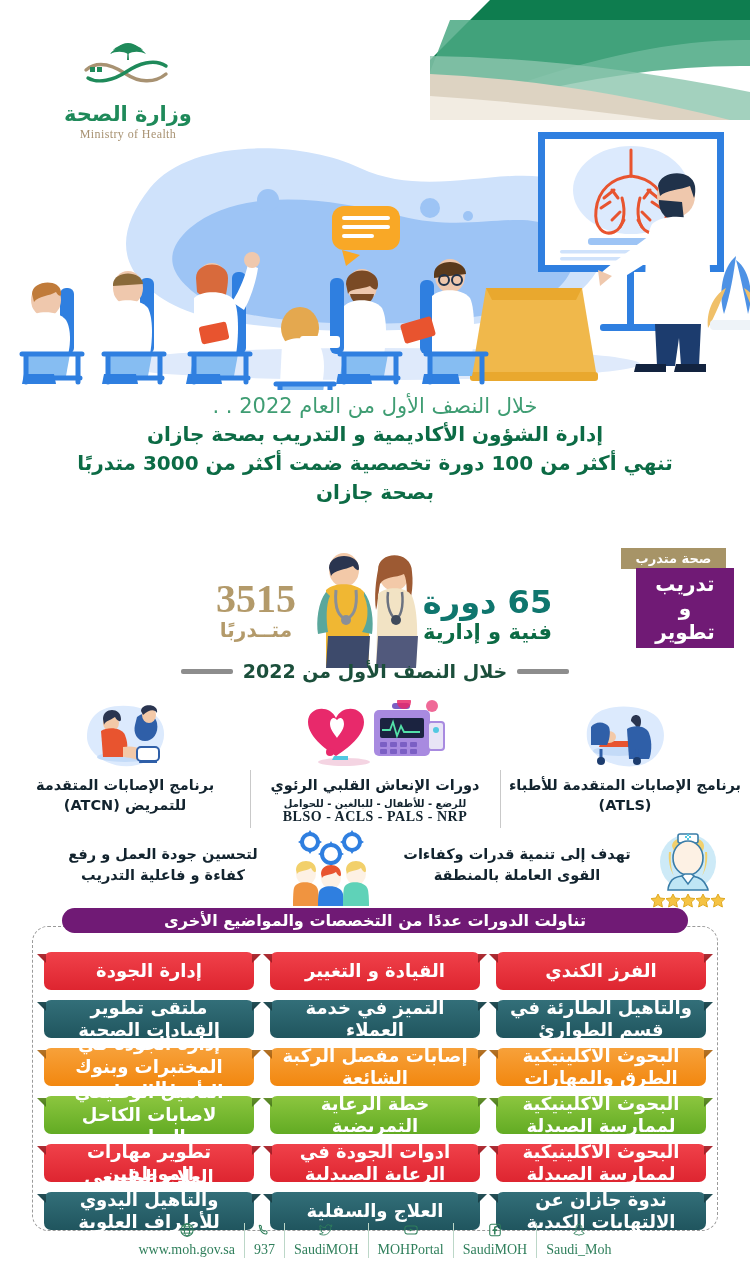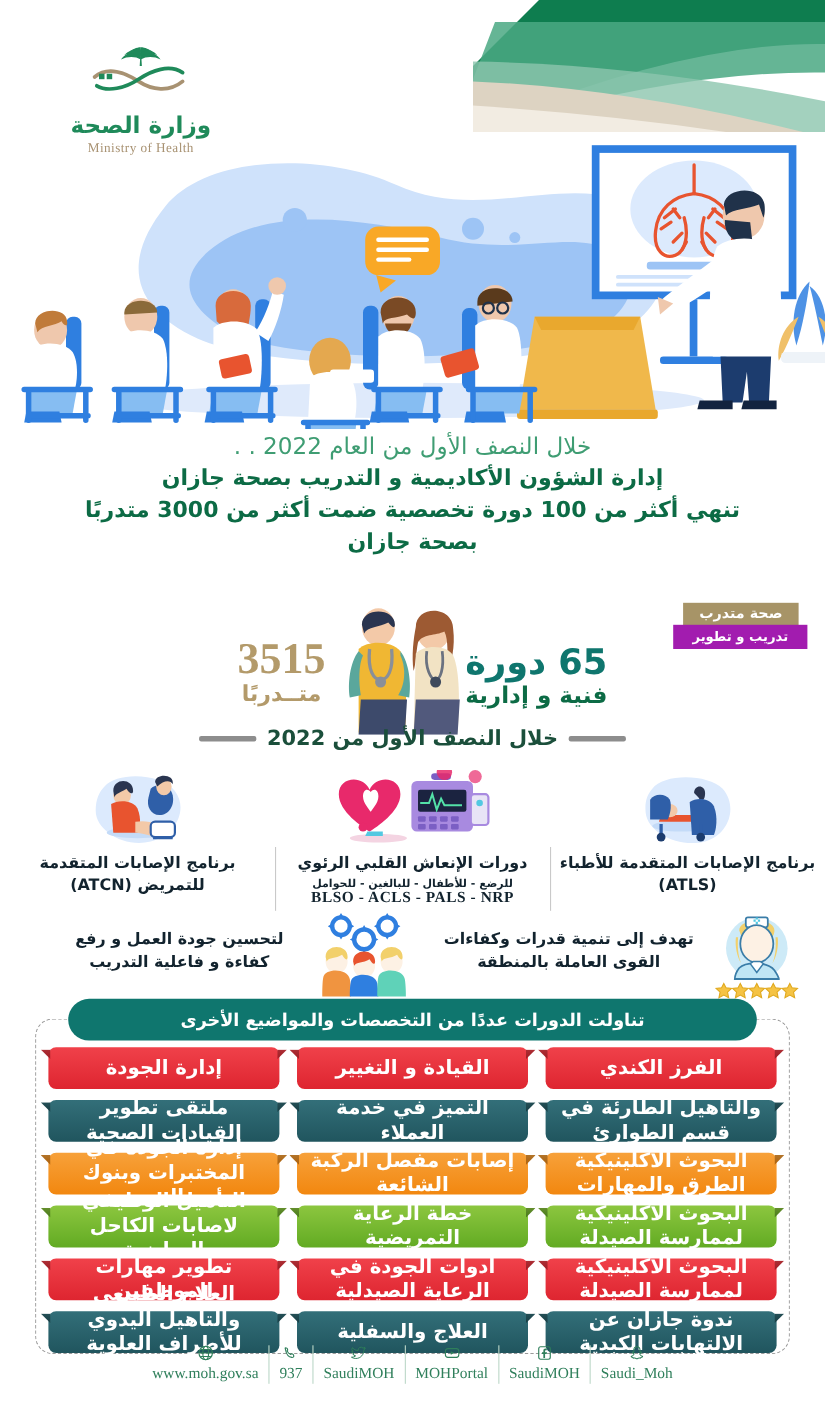--- a/index.html
+++ b/index.html
@@ -27,21 +27,21 @@
   
   .title-block { position:absolute; top:392px; left:0; width:750px; text-align:center; padding:0 24px; }
   .t-line1 { font-size:21px; color:#3f9d73; font-weight:normal; line-height:1.35; }
   .t-line2 { font-size:20px; color:#0c6b45; font-weight:bold; line-height:1.45; }
   .t-line3 { font-size:20px; color:#0c6b45; font-weight:bold; line-height:1.45; }
   .t-line4 { font-size:20px; color:#0c6b45; font-weight:bold; line-height:1.45; }
 
   
   .badges { position:absolute; top:548px; right:16px; width:130px; text-align:center; }
   .badge-tan { background:#a79467; color:#ffffff; font-size:13px; font-weight:bold; padding:3px 10px; display:block; width:105px; margin-right:8px; }
-  .badge-green { background:#a21caf; color:#ffffff; font-size:12px; font-weight:bold; padding:4px 10px; display:block; width:122px; margin-top:-1px; }
+  .badge-green { background:#701a75; color:#ffffff; font-size:20px; font-weight:bold; padding:4px 10px; display:block; width:98px; margin-top:-1px; }
 
   
   .stats { position:absolute; top:548px; left:0; width:682px; height:120px; }
   .stat-trainees { position:absolute; left:186px; top:32px; text-align:center; width:140px; }
   .stat-trainees .num { font-size:40px; color:#b39a6a; font-weight:bold; line-height:.95; font-family:"Liberation Serif", serif; }
   .stat-trainees .lbl { font-size:20px; color:#b39a6a; font-weight:bold; letter-spacing:1px; }
   .stat-courses { position:absolute; left:400px; top:38px; text-align:center; width:175px; }
   .stat-courses .num { font-size:32px; color:#0f766e; font-weight:bold; line-height:1.05; }
   .stat-courses .lbl { font-size:21px; color:#0c6b45; font-weight:bold; }
   .people-ill { position:absolute; left:300px; top:0px; width:140px; height:120px; }
@@ -65,22 +65,22 @@
   .goals { position:absolute; top:836px; left:0; width:750px; height:72px; }
   .goal { position:absolute; top:8px; font-size:14.5px; color:#12232e; font-weight:bold; line-height:1.45; text-align:center; }
   .goal.g-right { right:118px; width:230px; }
   .goal.g-left  { left:48px; width:230px; }
   .goal-ic-right { position:absolute; right:12px; top:-6px; width:100px; height:80px; }
   .goal-ic-left  { position:absolute; left:286px; top:-8px; width:90px; height:80px; }
 
   
   .topics-card { position:absolute; top:926px; left:32px; width:686px; height:305px;
       border:1.5px dashed #9a9a9a; border-radius:16px; }
-  .topics-banner { position:absolute; top:908px; left:62px; width:626px; height:38px;
-      background:#0f766e; border-radius:19px; display:flex; align-items:center; justify-content:center; }
+  .topics-banner { position:absolute; top:908px; left:62px; width:626px; height:25px;
+      background:#701a75; border-radius:19px; display:flex; align-items:center; justify-content:center; }
   .topics-banner span { color:#fff; font-size:16px; font-weight:bold; }
 
   .tag-grid { position:absolute; top:952px; left:44px; width:662px;
       display:grid; grid-template-columns:repeat(3,1fr); gap:10px 16px; }
   .tag { position:relative; height:38px; border-radius:7px; display:flex; align-items:center;
       justify-content:center; text-align:center; padding:0 12px; }
   .tag span { color:#ffffff; font-size:18px; font-weight:bold; line-height:1.25; }
   .tag::before, .tag::after { content:""; position:absolute; top:2px; width:9px; height:9px;
       background:inherit; filter:brightness(.72); }
   .tag::before { left:-7px; clip-path:polygon(0 0,100% 0,100% 100%); }

